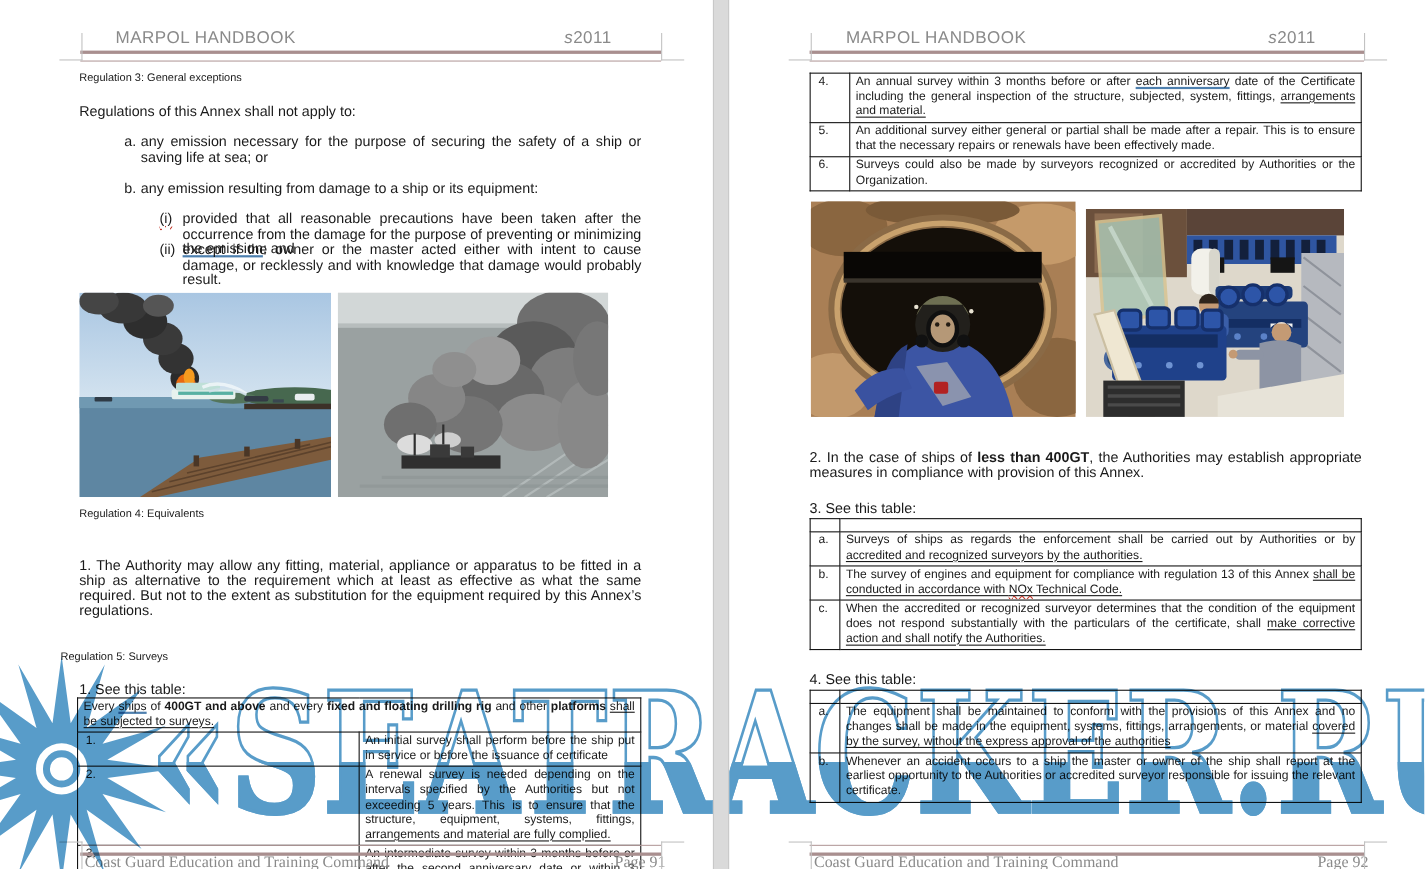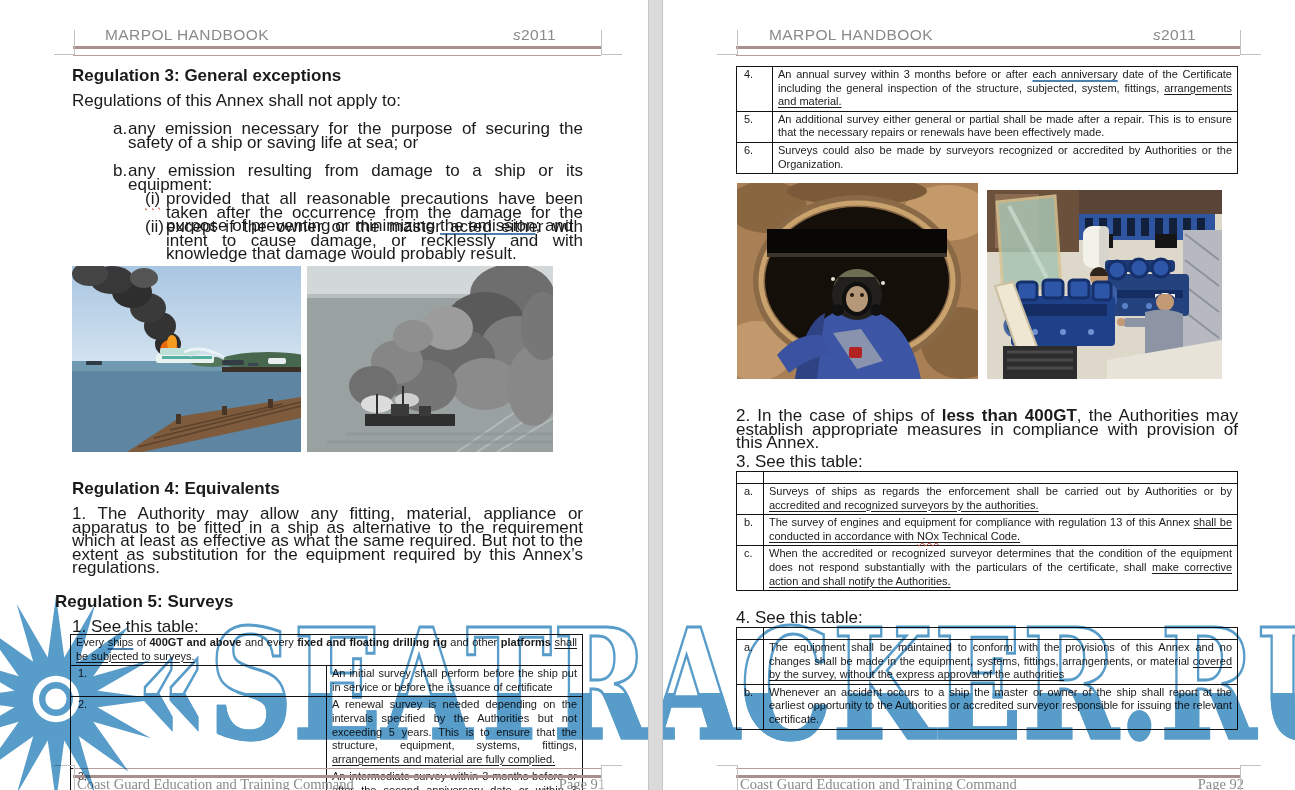--- a/index.html
+++ b/index.html
@@ -4,22 +4,22 @@
 <style>
   html,body{margin:0;padding:0;background:#fff}
   #canvas{position:relative;width:1295px;height:790px;overflow:hidden;
           font-family:"Liberation Sans",sans-serif;color:#1a1a1a;background:#fff}
   .page{position:absolute;top:0;height:790px;background:#fff;overflow:hidden}
   #page-left{left:0;width:648px}
   #page-right{left:663px;width:632px}
   #gutter{position:absolute;left:648px;top:0;width:15px;height:790px;background:#dadada;
           z-index:9;box-shadow:inset 1px 0 0 #c6c6c6, inset -1px 0 0 #c6c6c6}
   .blk{position:absolute}
-  .body-text{font-size:17px;line-height:13.6px;text-align:justify}
-  .reg-h{font-size:17px;font-weight:700}
+  .body-text{font-size:13px;line-height:13.6px;text-align:justify}
+  .reg-h{font-size:10px;font-weight:400}
   .b{font-weight:700}
   .u-blue{text-decoration:underline;text-decoration-color:#4d7fae;text-decoration-thickness:2px;text-underline-offset:2px}
   .u-line{text-decoration:underline;text-decoration-color:#1a1a1a;text-decoration-thickness:1px;text-underline-offset:2px}
   .u-wavy{text-decoration:underline;text-decoration-style:wavy;text-decoration-color:#c4372a;text-decoration-thickness:1px;text-underline-offset:2px}
   
   .page-hdr{height:20px;font-family:Liberation Sans, sans-serif;font-size:15.5px;color:#8a8a8a;
             letter-spacing:.4px;display:flex;justify-content:space-between;align-items:flex-end}
   .page-hdr .ttl{padding-left:33px}
   .page-hdr .ed{padding-right:36px}
   .page-hdr .ed i{font-style:italic}
@@ -150,21 +150,21 @@
         <ellipse cx="70" cy="138" rx="16" ry="9" fill="#dcdcdc"></ellipse>
         <ellipse cx="100" cy="134" rx="12" ry="7" fill="#cfcfcf"></ellipse>
         <rect x="58" y="148" width="90" height="12" fill="#2f2f2f"></rect>
         <rect x="84" y="138" width="18" height="12" fill="#3a3a3a"></rect>
         <rect x="112" y="140" width="12" height="10" fill="#3a3a3a"></rect>
         <path d="M70 148 L70 128 M96 138 L96 120" stroke="#2f2f2f" stroke-width="2"></path>
         <path d="M40 168 L246 168 M20 176 L246 176" stroke="#8d9494" stroke-width="3" opacity=".6"></path>
       </svg>
     </div>
 
-    <div class="blk reg-h" style="left:72px;top:479px;width:511px">Regulation 4: Equivalents</div>
+    <div class="blk reg-h" style="left:72px;top:462px;width:511px">Regulation 4: Equivalents</div>
     <div class="blk body-text" style="left:72px;top:507px;width:511px">1. The Authority may allow any fitting, material, appliance or apparatus to be fitted in a ship as alternative to the requirement which at least as effective as what the same required. But not to the extent as substitution for the equipment required by this Annex’s regulations.</div>
     <div class="blk reg-h" style="left:55px;top:592px;width:511px">Regulation 5: Surveys</div>
     <div class="blk body-text" style="left:72px;top:620px;width:511px">1. See this table:</div>
 
     <table class="blk doc-table" style="left:70px;top:634px;width:513px">
       <tbody>
           <tr>
             <td colspan="2"><span>Every </span><span class="u-blue">ships</span><span> of </span><span class="b">400GT and above</span><span> and every </span><span class="b">fixed and floating drilling rig</span><span> and other </span><span class="b">platforms</span><span> </span><span class="u-line">shall be subjected to surveys.</span></td>
           </tr>
           <tr>

